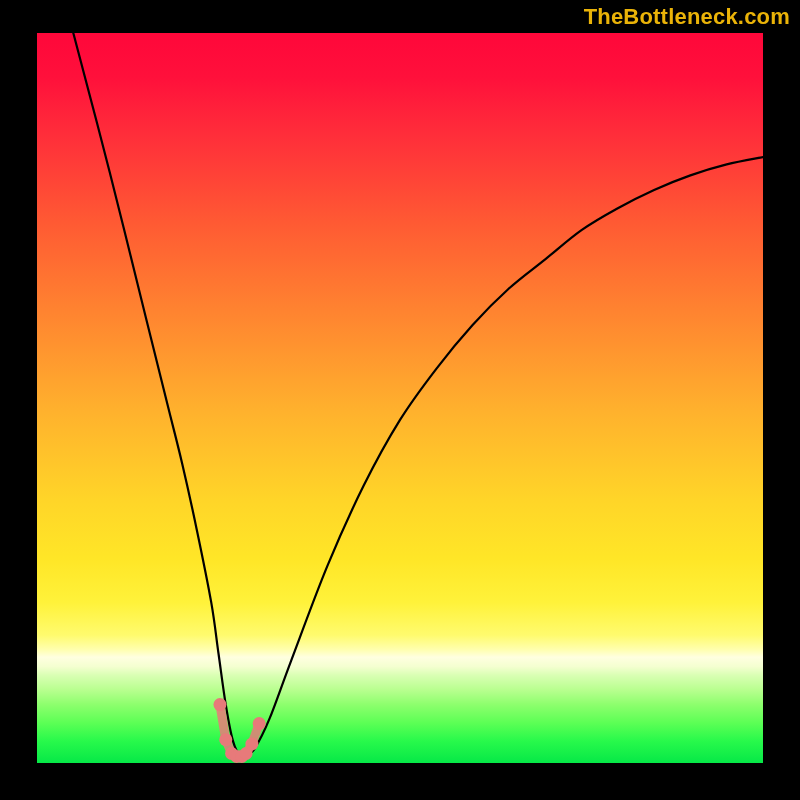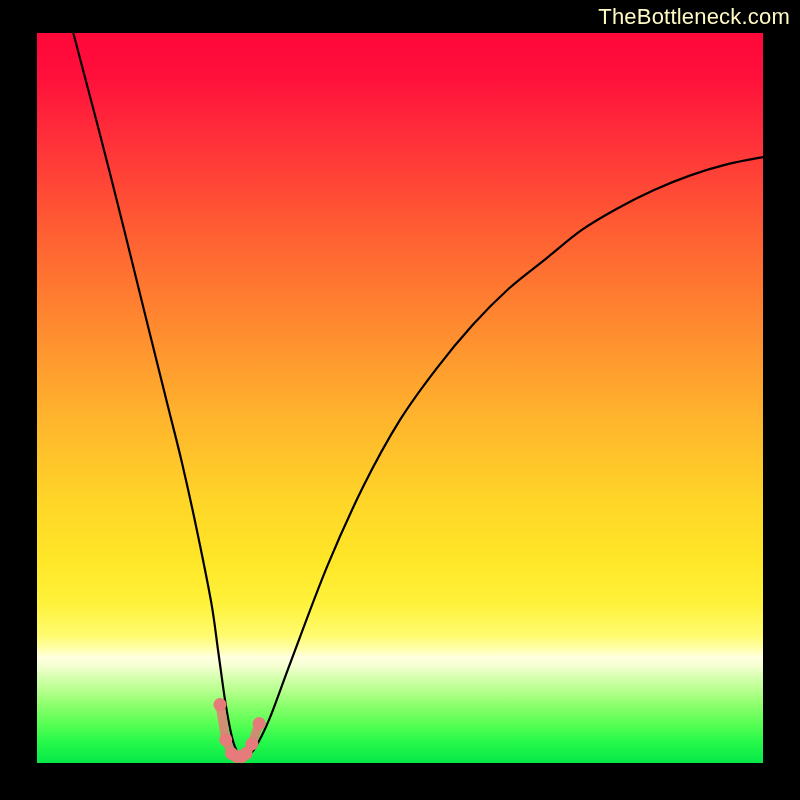--- a/index.html
+++ b/index.html
@@ -16,24 +16,24 @@
     top: 0;
     left: 0;
     width: 800px;
     height: 800px;
     background: #000;
   }
   .watermark {
     position: absolute;
     top: 4px;
     right: 10px;
-    color: #fef9c3;
+    color: #eab308;
     font-size: 22px;
     letter-spacing: 0.2px;
-    font-weight: 400;
+    font-weight: 700;
     z-index: 10;
     user-select: none;
   }
   .plot-area {
     position: absolute;
     left: 37px;
     top: 33px;
     width: 726px;
     height: 730px;
     overflow: hidden;

